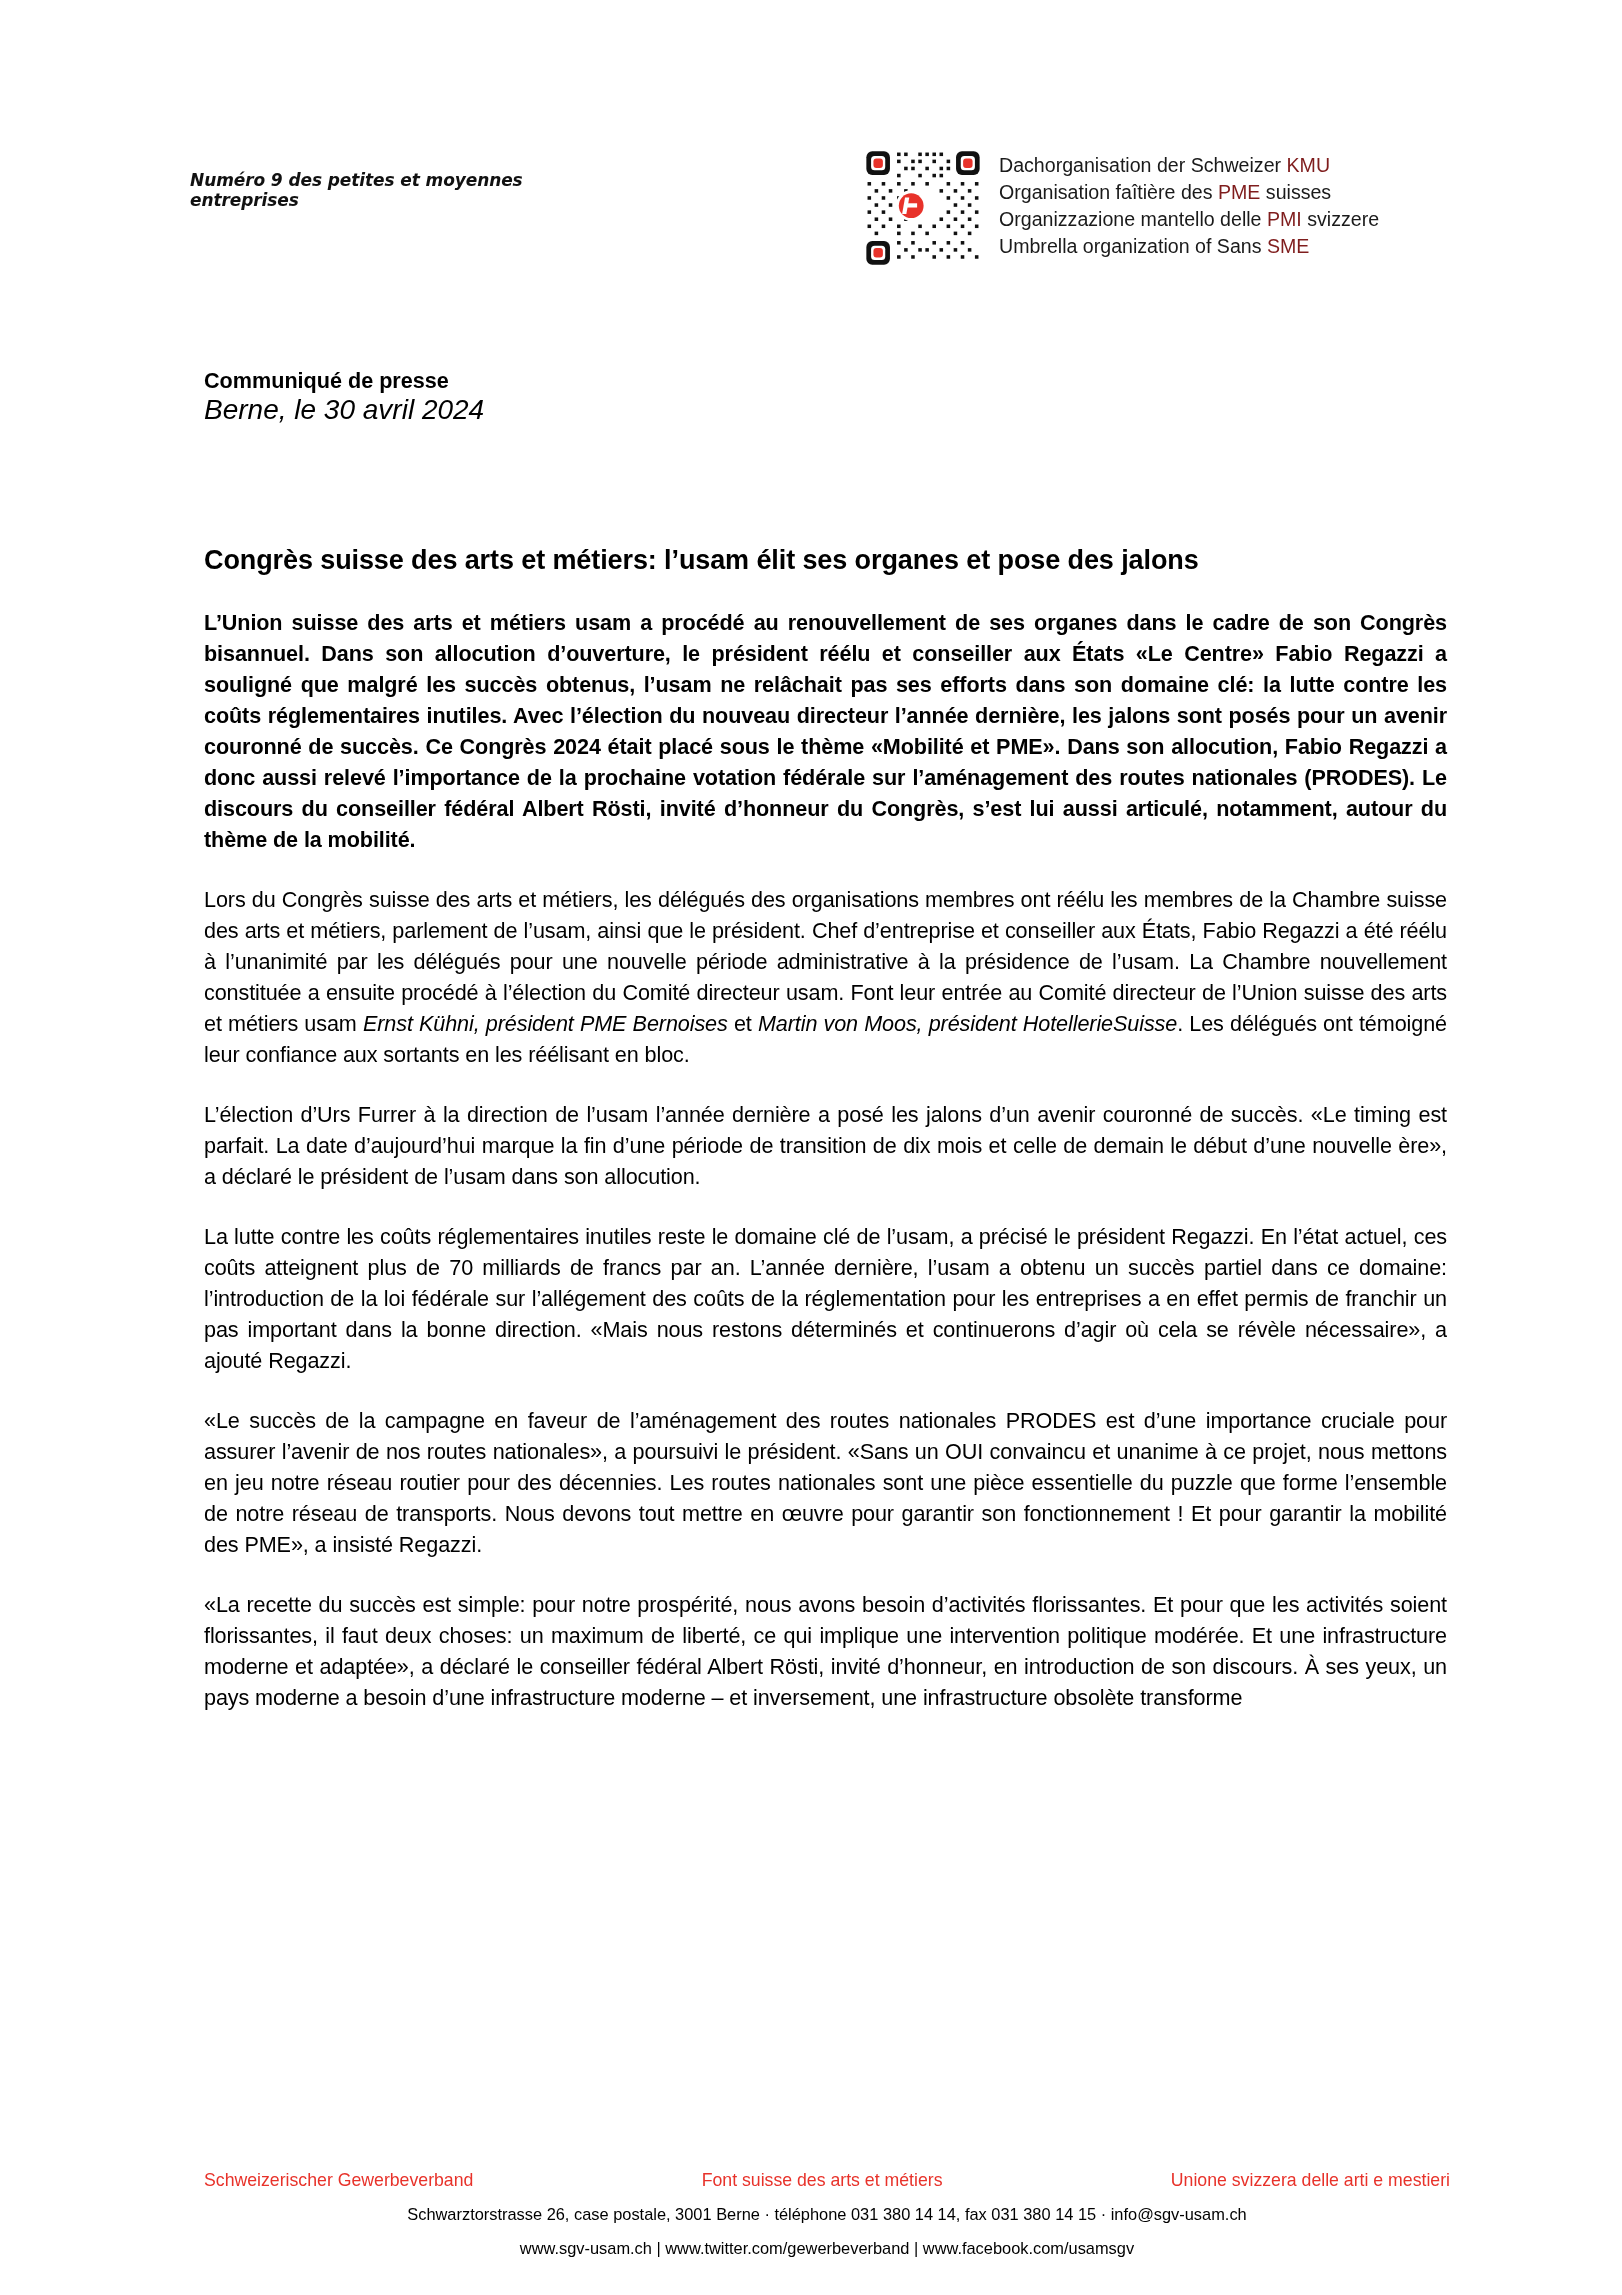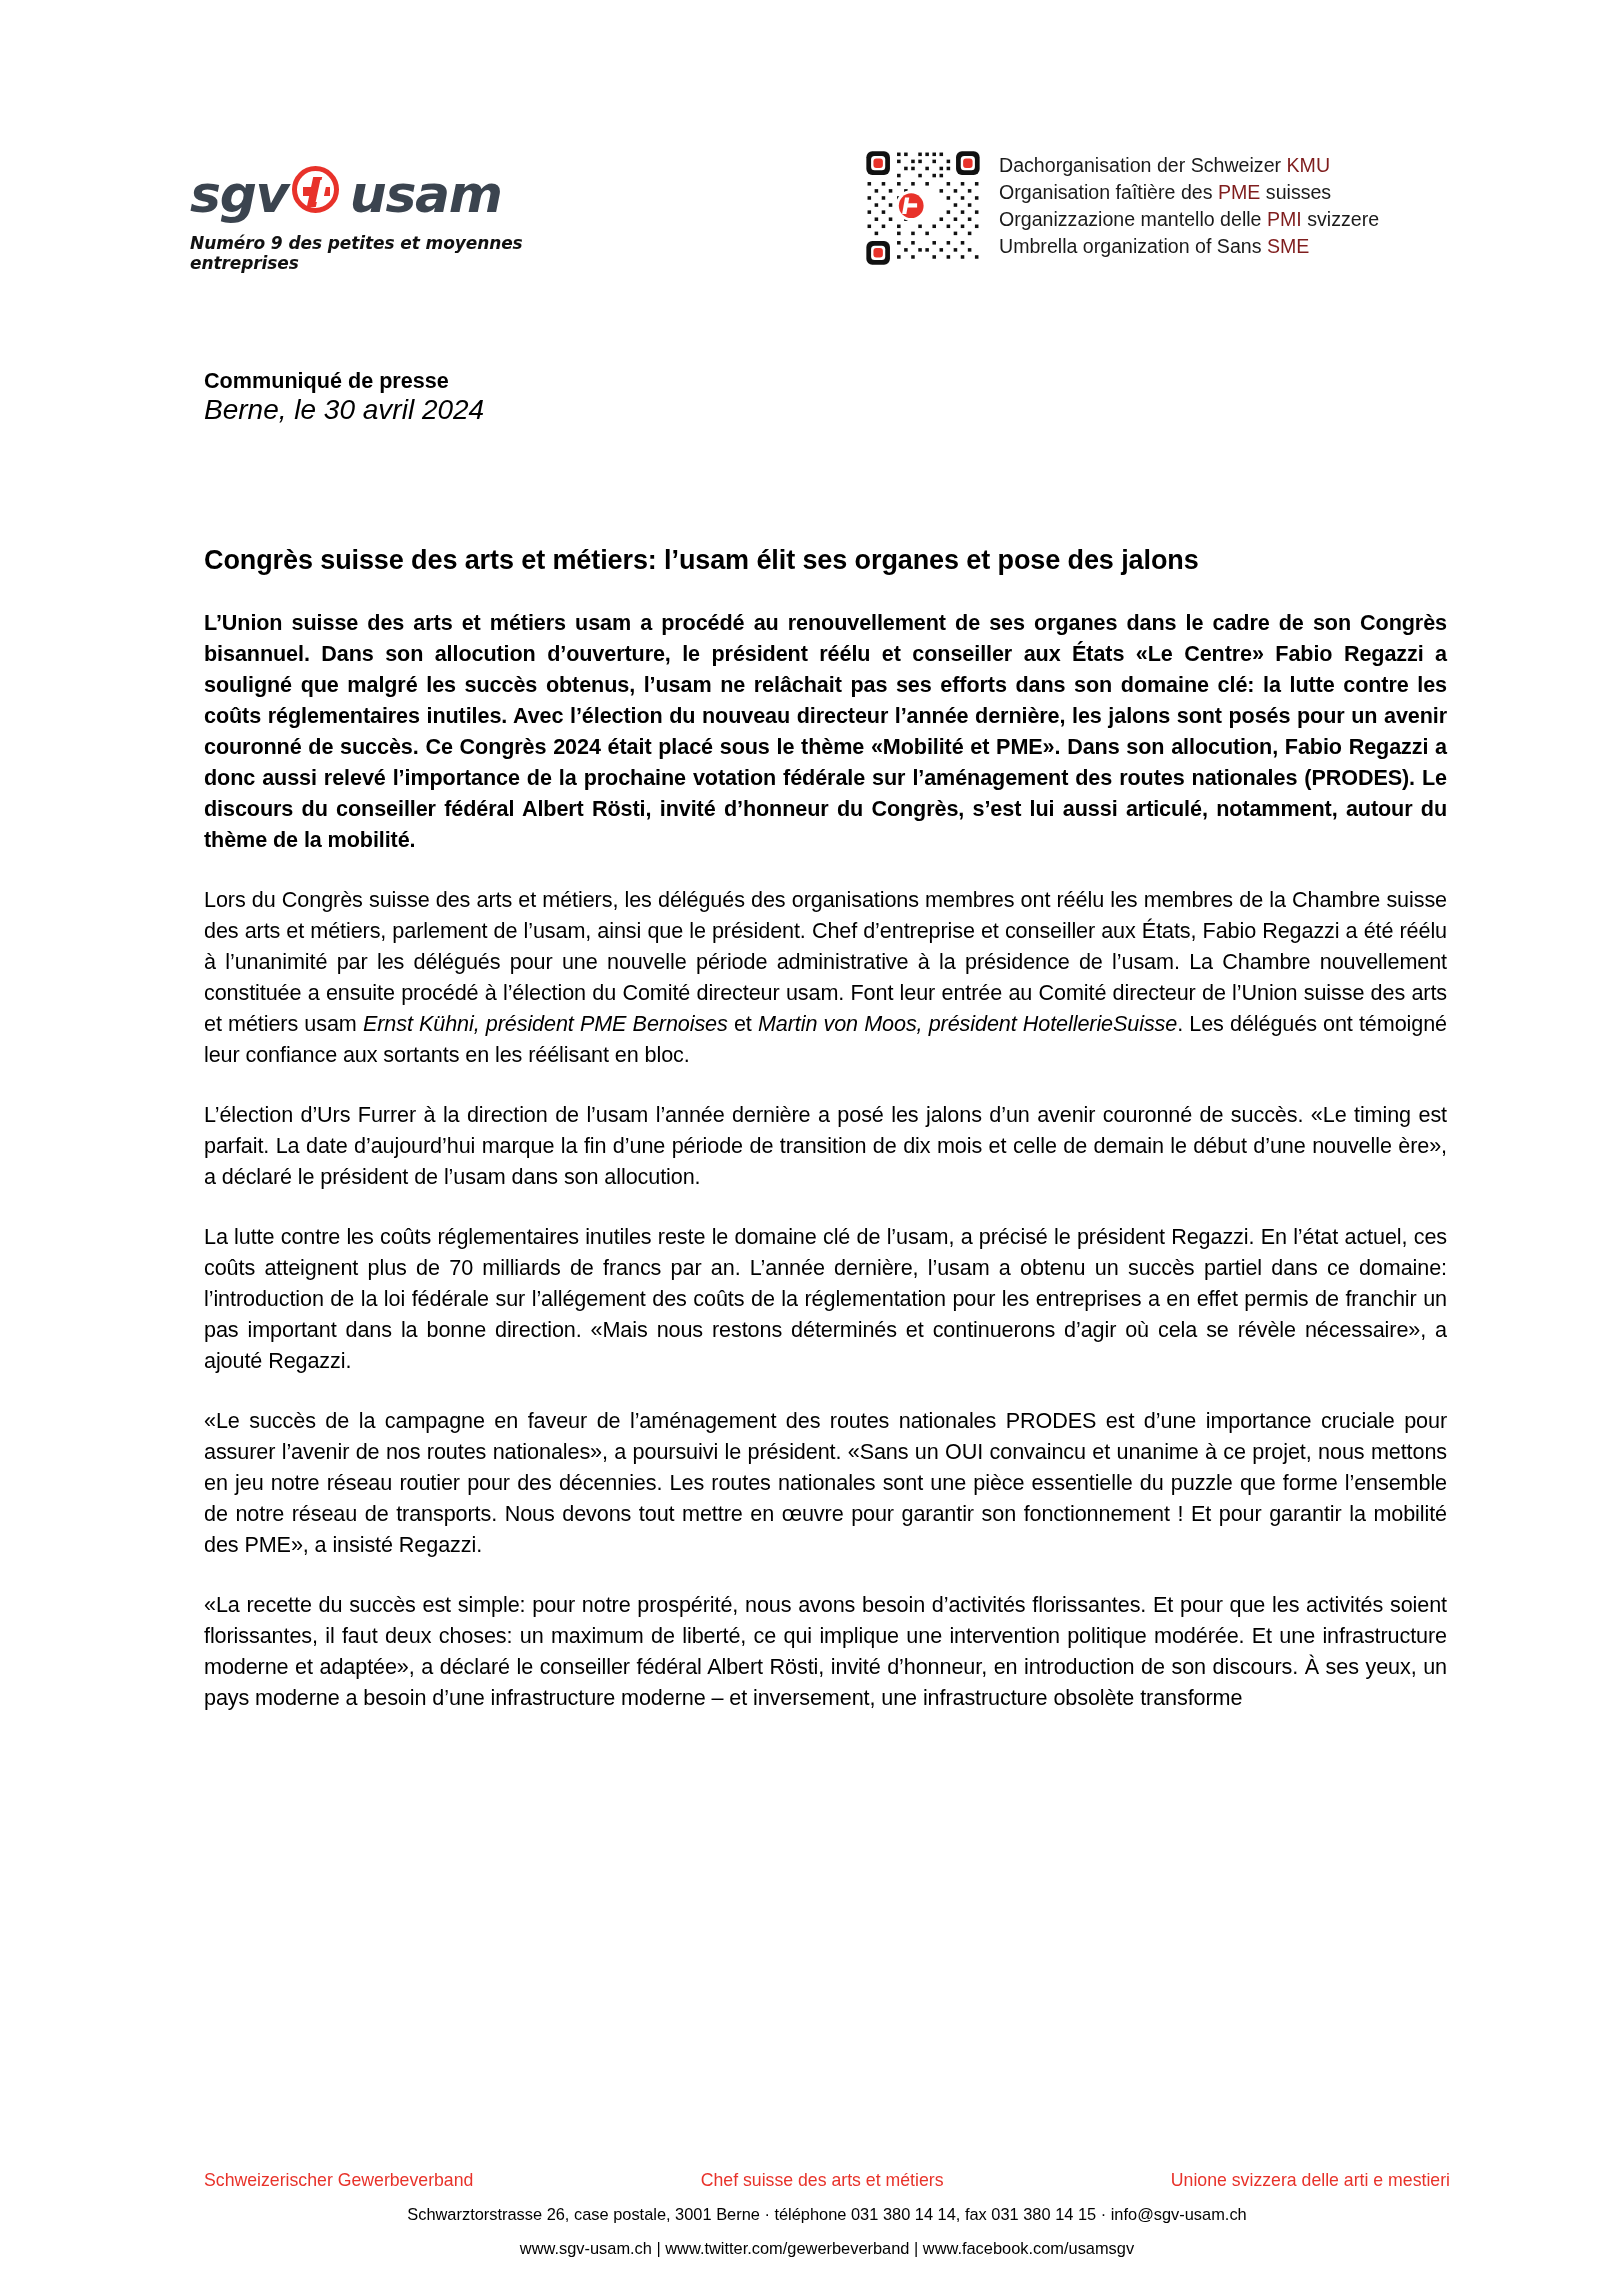--- a/index.html
+++ b/index.html
@@ -193,30 +193,20 @@
   }
 </style>
 </head>
 <body>
 
 <div class="page">
 
   <div class="header">
 
     <div class="logo-block">
-      <div class="logo-wordmark">
-        <span class="logo-sgv">sgv</span>
-        <span class="logo-mark">
-          <span class="ring"></span>
-          <span class="cross-a"></span>
-          <span class="cross-b"></span>
-          <span class="cross-c"></span>
-        </span>
-        <span class="logo-usam">usam</span>
-      </div>
       <div class="logo-tagline">Numéro 9 des petites et moyennes entreprises</div>
     </div>
 
     <div class="qr-block">
       <div class="qr-code">
         <svg viewBox="0 0 100 100" width="118" height="118" aria-hidden="true">
           <rect x="0" y="0" width="100" height="100" fill="#ffffff"></rect>
           <g fill="#111111">
             <rect x="2" y="2" width="20" height="20" rx="5"></rect>
             <rect x="78" y="2" width="20" height="20" rx="5"></rect>
@@ -354,21 +344,21 @@
         <p class="para"><span>L’élection d’Urs Furrer à la direction de l’usam l’année dernière a posé les jalons d’un avenir couronné de succès. «Le timing est parfait. La date d’aujourd’hui marque la fin d’une période de transition de dix mois et celle de demain le début d’une nouvelle ère», a déclaré le président de l’usam dans son allocution.</span></p>
         <p class="para"><span>La lutte contre les coûts réglementaires inutiles reste le domaine clé de l’usam, a précisé le président Regazzi. En l’état actuel, ces coûts atteignent plus de 70 milliards de francs par an. L’année dernière, l’usam a obtenu un succès partiel dans ce domaine: l’introduction de la loi fédérale sur l’allégement des coûts de la réglementation pour les entreprises a en effet permis de franchir un pas important dans la bonne direction. «Mais nous restons déterminés et continuerons d’agir où cela se révèle nécessaire», a ajouté Regazzi.</span></p>
         <p class="para"><span>«Le succès de la campagne en faveur de l’aménagement des routes nationales PRODES est d’une importance cruciale pour assurer l’avenir de nos routes nationales», a poursuivi le président. «Sans un OUI convaincu et unanime à ce projet, nous mettons en jeu notre réseau routier pour des décennies. Les routes nationales sont une pièce essentielle du puzzle que forme l’ensemble de notre réseau de transports. Nous devons tout mettre en œuvre pour garantir son fonctionnement ! Et pour garantir la mobilité des PME», a insisté Regazzi.</span></p>
         <p class="para"><span>«La recette du succès est simple: pour notre prospérité, nous avons besoin d’activités florissantes. Et pour que les activités soient florissantes, il faut deux choses: un maximum de liberté, ce qui implique une intervention politique modérée. Et une infrastructure moderne et adaptée», a déclaré le conseiller fédéral Albert Rösti, invité d’honneur, en introduction de son discours. À ses yeux, un pays moderne a besoin d’une infrastructure moderne – et inversement, une infrastructure obsolète transforme</span></p>
       </div>
   </div>
 
   <div class="footer">
     <div class="footer-langs">
       <div class="f-l">Schweizerischer Gewerbeverband</div>
-      <div class="f-c">Chef suisse des arts et métiers</div>
+      <div class="f-c">Font suisse des arts et métiers</div>
       <div class="f-r">Unione svizzera delle arti e mestieri</div>
     </div>
     <div class="footer-contact">Schwarztorstrasse 26, case postale, 3001 Berne  ·   téléphone 031 380 14 14, fax 031 380 14 15  ·   info@sgv-usam.ch</div>
     <div class="footer-contact">www.sgv-usam.ch  |  www.twitter.com/gewerbeverband  |  www.facebook.com/usamsgv</div>
   </div>
 
 </div>
 
 
 </body></html>

